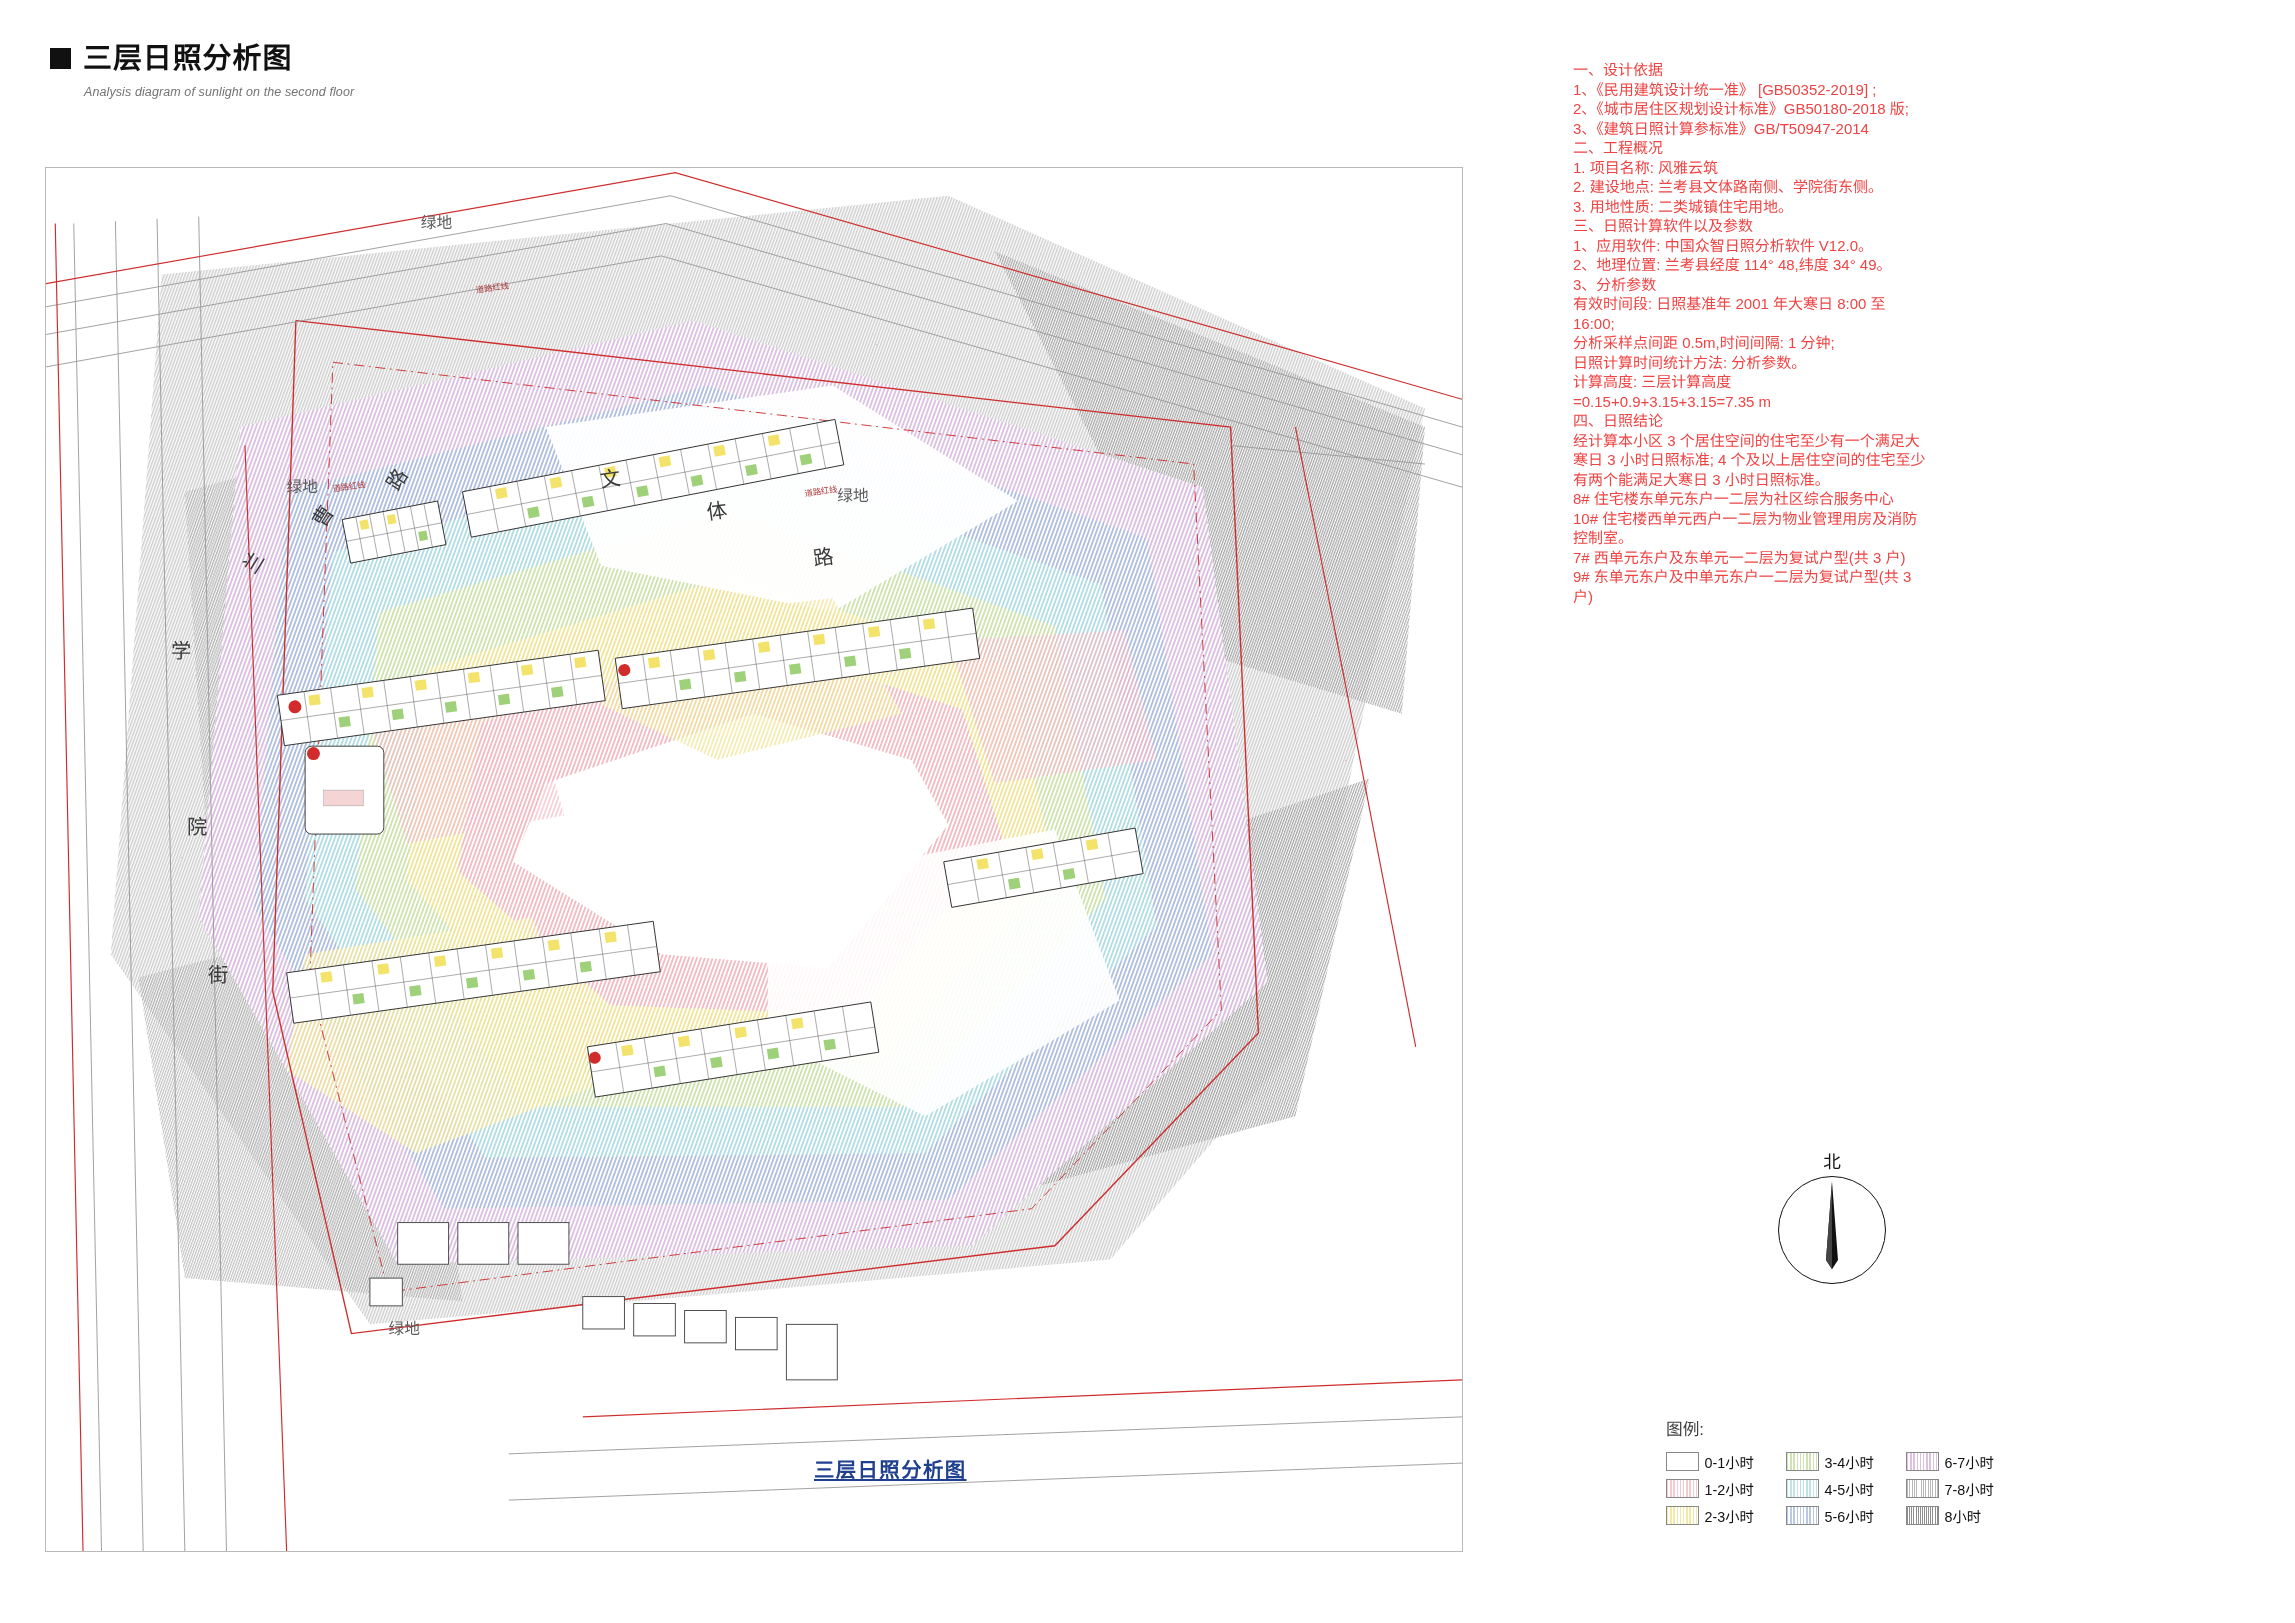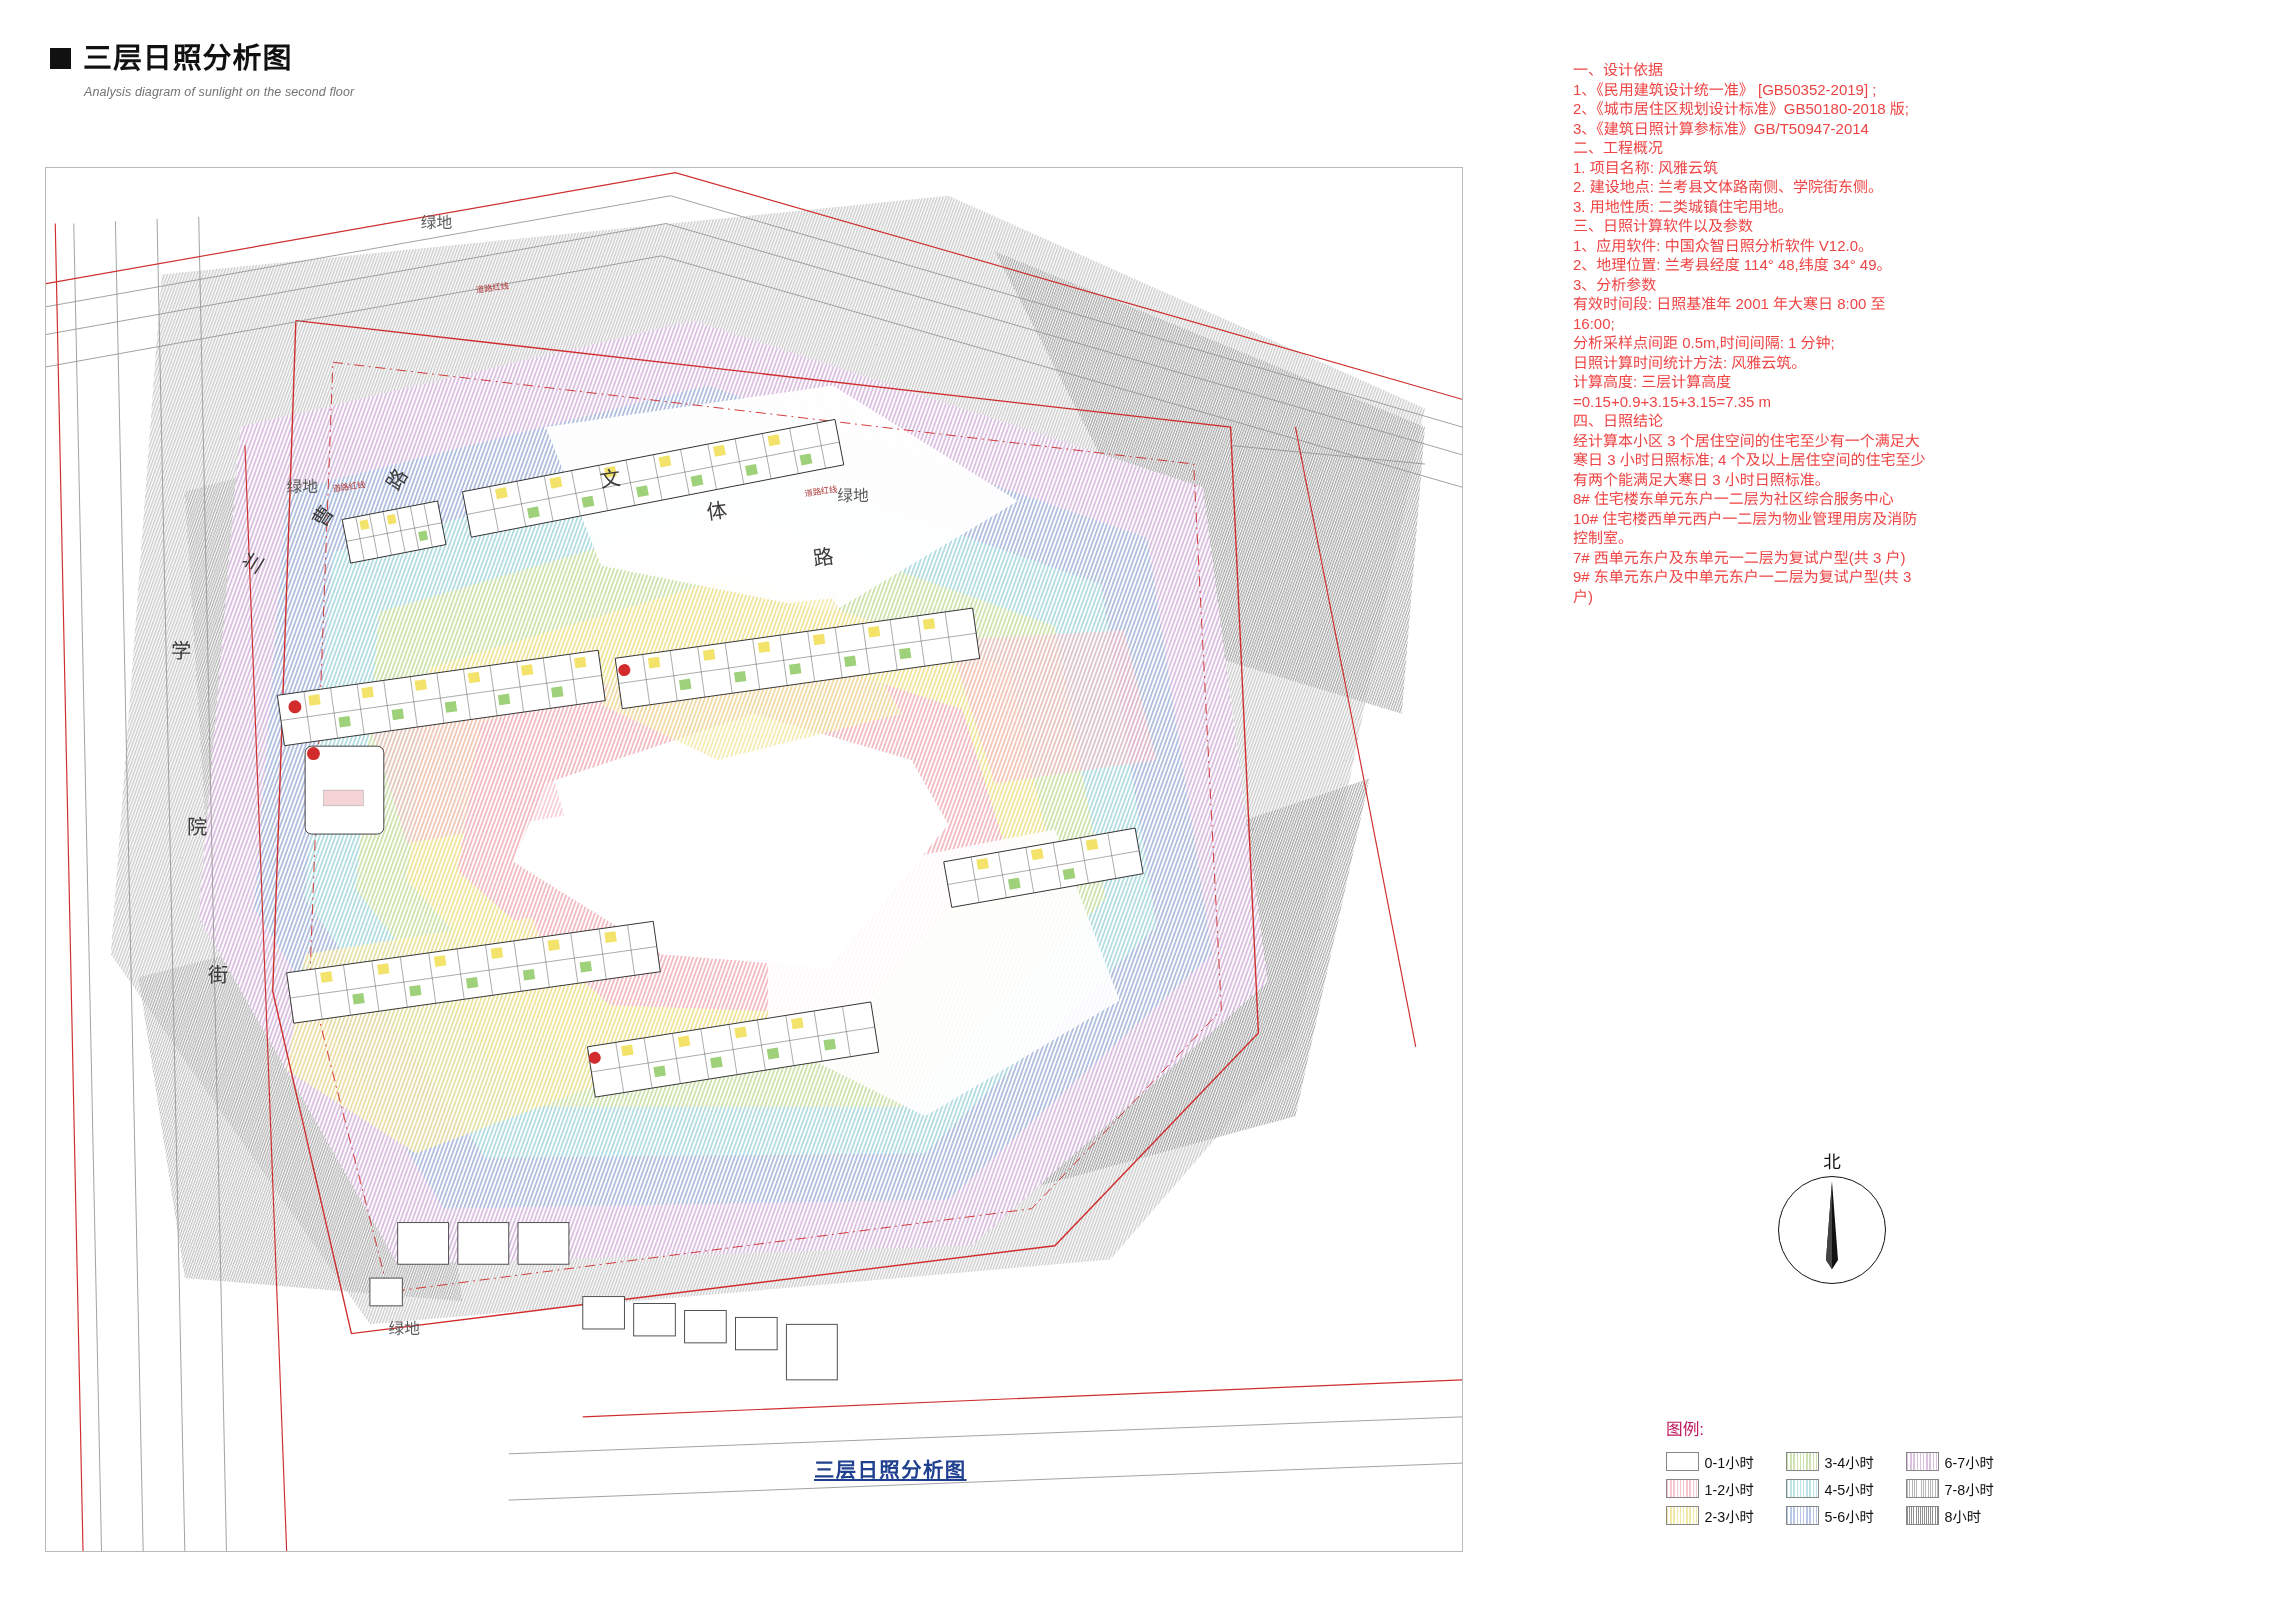--- a/index.html
+++ b/index.html
@@ -36,21 +36,21 @@
   .note-line{font-size:15px;line-height:1.30;color:#ef4444;}
 
   
   #compass{position:absolute;left:1772px;top:1148px;width:120px;text-align:center;}
   #compass-label{font-size:17.6px;margin-bottom:2.8px;color:#111;}
   #compass-rose{width:106px;height:106px;border-radius:50%;border:0.9px solid #111;position:relative;margin:0 auto;background:#fff;}
   #compass-rose svg{position:absolute;left:0;top:0;}
 
   
   #legend{position:absolute;left:1666px;top:1416px;width:416px;}
-  #legend-title{font-size:16.7px;margin-bottom:6.5px;color:#be185d;}
+  #legend-title{font-size:16.7px;margin-bottom:6.5px;color:#404040;}
   #legend-grid{display:grid;grid-template-columns:repeat(3,120px);grid-auto-rows:27px;margin-top:8px;}
   .legend-item{display:flex;align-items:center;gap:5.6px;font-size:14.3px;color:#111;}
   .swatch{width:31px;height:16.7px;border:0.5px solid #888;display:inline-block;}
 
   
   .sw-0-1{background:#ffffff;}
   .sw-1-2{background:repeating-linear-gradient(90deg,#f7c9cf 0 1.4px,#ffffff 1.4px 3.2px);}
   .sw-2-3{background:repeating-linear-gradient(90deg,#f2e9a8 0 1.4px,#ffffff 1.4px 3.2px);}
   .sw-3-4{background:repeating-linear-gradient(90deg,#cfe3b2 0 1.4px,#ffffff 1.4px 3.2px);}
   .sw-4-5{background:repeating-linear-gradient(90deg,#bfe3e6 0 1.4px,#ffffff 1.4px 3.2px);}
@@ -429,21 +429,21 @@
     <div class="note-line">1. 项目名称: 风雅云筑</div>
     <div class="note-line">2. 建设地点: 兰考县文体路南侧、学院街东侧。</div>
     <div class="note-line">3. 用地性质: 二类城镇住宅用地。</div>
     <div class="note-line">三、日照计算软件以及参数</div>
     <div class="note-line">1、应用软件: 中国众智日照分析软件 V12.0。</div>
     <div class="note-line">2、地理位置: 兰考县经度 114° 48,纬度 34° 49。</div>
     <div class="note-line">3、分析参数</div>
     <div class="note-line">有效时间段: 日照基准年 2001 年大寒日 8:00 至</div>
     <div class="note-line">16:00;</div>
     <div class="note-line">分析采样点间距 0.5m,时间间隔: 1 分钟;</div>
-    <div class="note-line">日照计算时间统计方法: 风雅云筑。</div>
+    <div class="note-line">日照计算时间统计方法: 分析参数。</div>
     <div class="note-line">计算高度: 三层计算高度</div>
     <div class="note-line">=0.15+0.9+3.15+3.15=7.35 m</div>
     <div class="note-line">四、日照结论</div>
     <div class="note-line">经计算本小区 3 个居住空间的住宅至少有一个满足大</div>
     <div class="note-line">寒日 3 小时日照标准; 4 个及以上居住空间的住宅至少</div>
     <div class="note-line">有两个能满足大寒日 3 小时日照标准。</div>
     <div class="note-line">8# 住宅楼东单元东户一二层为社区综合服务中心</div>
     <div class="note-line">10# 住宅楼西单元西户一二层为物业管理用房及消防</div>
     <div class="note-line">控制室。</div>
     <div class="note-line">7# 西单元东户及东单元一二层为复试户型(共 3 户)</div>

